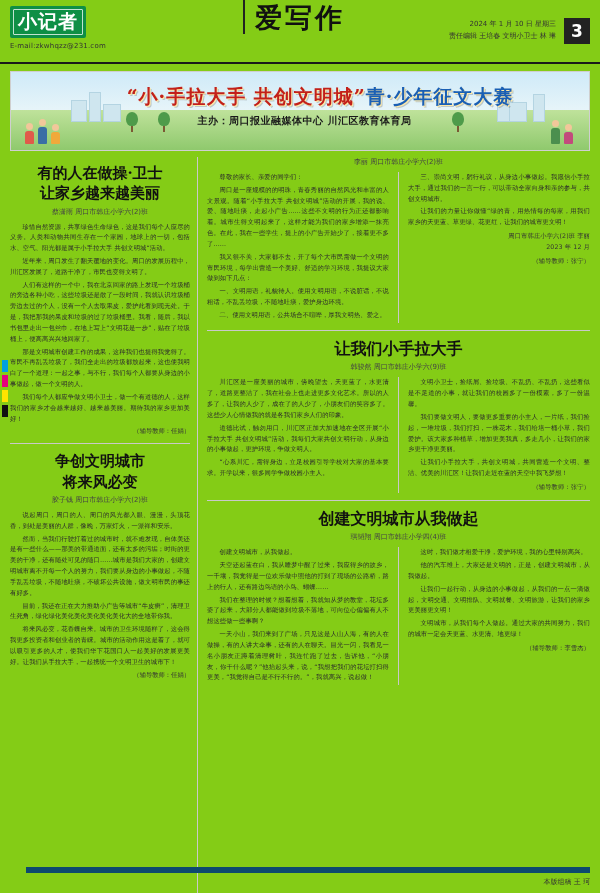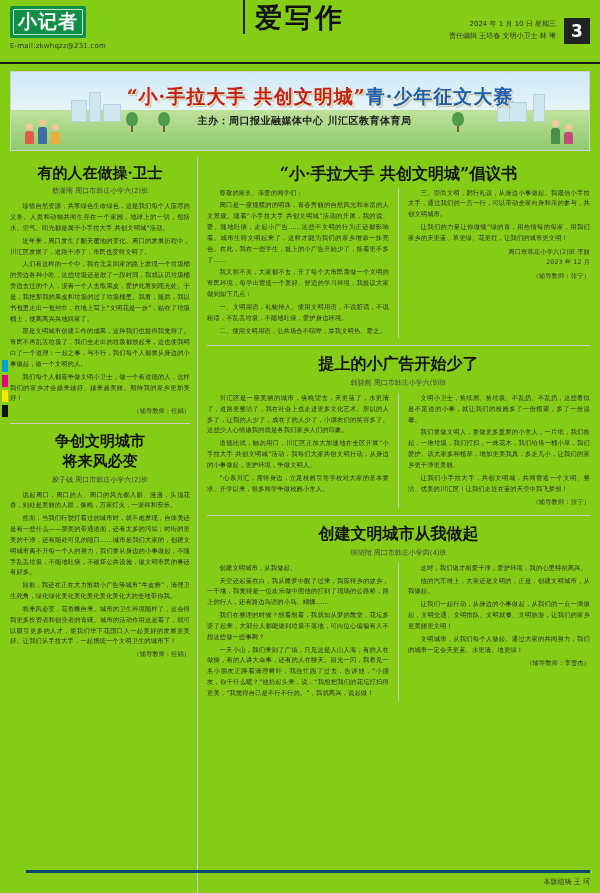--- a/index.html
+++ b/index.html
@@ -264,21 +264,21 @@
   .signoff {
     font-size: 6.3px;
     text-align: right;
     color: #333;
     line-height: 1.7;
     margin-top: 3px;
   }
   .footer-bar {
     position: absolute;
     left: 26px; right: 10px; bottom: 6px;
-    border-top: 3px solid #0c4a6e;
+    border-top: 6px solid #0c4a6e;
     padding-top: 4px;
     text-align: right;
     font-size: 7px;
     color: #333;
   }
   .edge-marks {
     position: absolute;
     left: 2px;
     top: 360px;
     width: 6px;
@@ -363,20 +363,21 @@
     <div class="banner-sub">主办：周口报业融媒体中心   川汇区教育体育局</div>
   </div>
 
   <div class="content">
 
     <div class="col col-left">
 
       <div>
         <h2 class="art-title">
           <span>有的人在做操·卫士</span><br>
+          <span>让家乡越来越美丽</span>
         </h2>
         <div class="byline">蔡潇雨 周口市韩庄小学六(2)班</div>
         <div class="body-text">
           <p>珍惜自然资源，共享绿色生命绿色，这是我们每个人应尽的义务。人类和动物共同生存在一个家园，地球上的一切，包括水、空气、阳光都是属于小手拉大手 共创文明城“活动。</p>
           <p>近年来，周口发生了翻天覆地的变化。周口的发展历程中，川汇区发展了，道路干净了，市民也变得文明了。</p>
           <p>人们有这样的一个中，我在北京回家的路上发现一个垃圾桶的旁边各种小吃，这些垃圾还是散了一段时间，我就认识垃圾桶旁边去过的个人，没有一个人去取果皮，爱护此看到现无处。于是，我把那我的果皮和垃圾的过了垃圾桶里。我看，随后，我以书包里走出一包丝巾，在地上写上“文明花是一步”，贴在了垃圾桶上，便高高兴兴地回家了。</p>
           <p>那是文明城市创建工作的成果，这种我们也提得我觉得了。市民不再乱丢垃圾了，我们全走出的垃圾都放起来，这也使我明白了一个道理：一起之事，与不行，我们每个人都要从身边的小事做起，做一个文明的人。</p>
           <p>我们每个人都应争做文明小卫士，做一个有道德的人，这样我们的家乡才会越来越好、越来越美丽。期待我的家乡更加美好！</p>
         </div>
         <div class="teacher">（辅导教师：任娟）</div>
@@ -397,21 +398,21 @@
           <p>将来风必变，花香蝶自来。城市的卫生环境随样了，这会得我更多投资者和创业者的青睐。城市的活动作用这是着了，就可以吸引更多的人才，使我们华下花国口人一起美好的发展更美好。让我们从手拉大手，一起携统一个文明卫生的城市下！</p>
         </div>
         <div class="teacher">（辅导教师：任娟）</div>
       </div>
 
     </div>
 
     <div class="col col-right">
 
       <div>
-        <h2 class="art-title big">“小·手拉大手 共创文明城”倡议书</h2>
+        <div class="byline">李丽 周口市韩庄小学六(2)班</div>
         <div class="subcols">
           <div class="subcol body-text">
             <p>尊敬的家长、亲爱的同学们：</p>
             <p>周口是一座规模的的明珠，青春秀丽的自然风光和丰富的人文景观。随着“小手拉大手 共创文明城”活动的开展，我的说、爱、随地吐痰，走起小广告……这些不文明的行为正还都影响着。城市生得文明起来了，这样才能为我们的家乡增添一抹亮色。在此，我在一些学生，提上的小广告开始少了，接着更不多了……</p>
             <p>我又很不关，大家都不去，开了每个大市民需做一个文明的市民环境，每学出营造一个美好、舒适的学习环境，我提议大家做到如下几点：</p>
             <p>一、文明用语，礼貌待人。使用文明用语，不说脏话，不说粗话，不乱丢垃圾，不随地吐痰，爱护身边环境。</p>
             <p>二、使用文明用语，公共场合不喧哗，厚我文明热、爱之。</p>
           </div>
           <div class="divider-v"></div>
           <div class="subcol body-text">
@@ -422,21 +423,21 @@
               <div>2023 年 12 月</div>
             </div>
             <div class="teacher">（辅导教师：张宁）</div>
           </div>
         </div>
       </div>
 
       <div class="rule"></div>
 
       <div>
-        <h2 class="art-title big">提上的小广告开始少了</h2>
+        <h2 class="art-title big">让我们小手拉大手</h2>
         <div class="byline">韩骏然 周口市韩庄小学六(9)班</div>
         <div class="subcols">
           <div class="subcol body-text">
             <p>川汇区是一座美丽的城市，傍晚望去，天更蓝了，水更清了，道路更整洁了，我在社会上也走进更多文化艺术。所以的人多了，让我的人少了，成在了的人少了，小朋友们的笑容多了。这些少人心情做我的就是各我们家乡人们的印象。</p>
             <p>道德比试，触勿用口，川汇区正加大加速地在全区开展“小手拉大手 共创文明城”活动，我每们大家共创文明行动，从身边的小事做起，更护环境，争做文明人。</p>
             <p>“心系川汇，需得身边，立足校园引导学校对大家的基本要求。开学以来，很多同学争做校园小主人。</p>
           </div>
           <div class="divider-v"></div>
           <div class="subcol body-text">
             <p>文明小卫士，捡纸屑、捡垃圾、不乱扔、不乱扔，这些看似是不足道的小事，就让我们的校园多了一份模素，多了一份温馨。</p>

